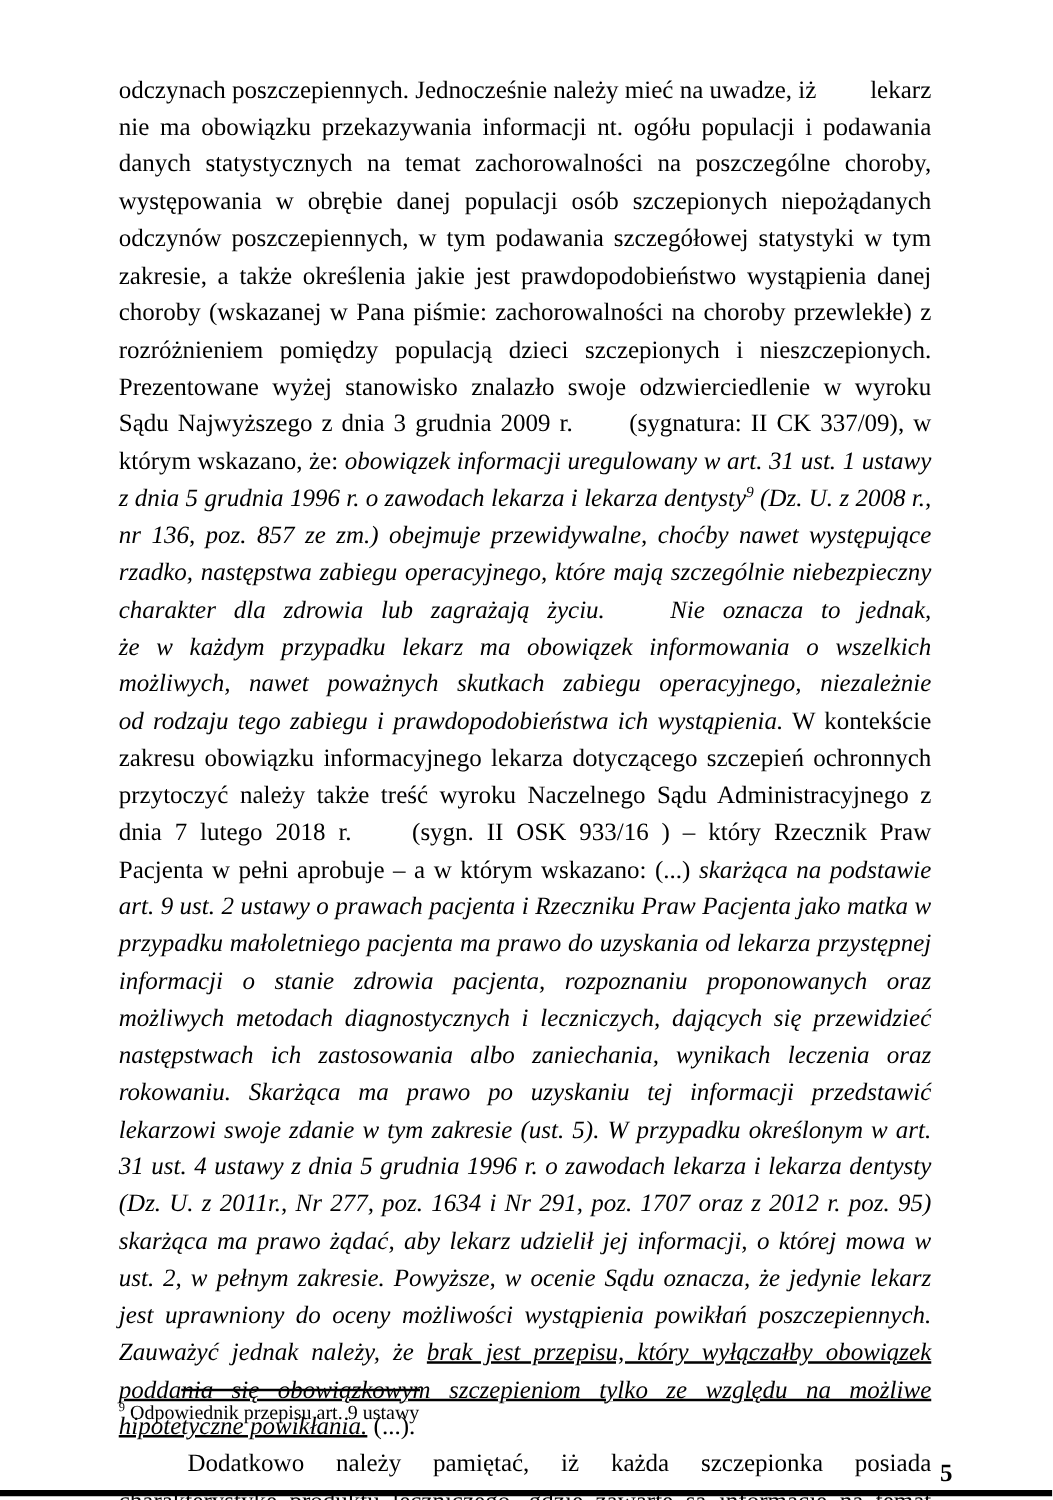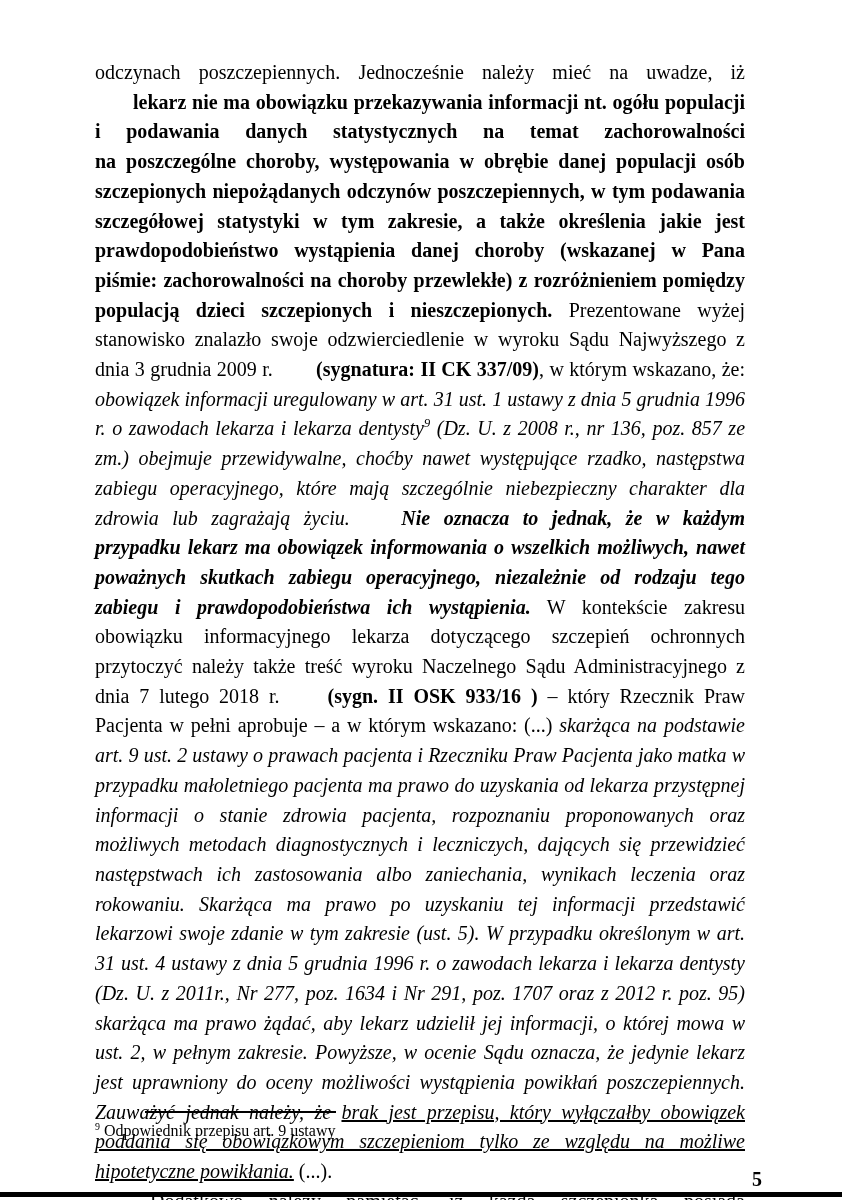--- a/index.html
+++ b/index.html
@@ -26,21 +26,21 @@
     text-align: justify;
   }
   #body-text p {
     margin: 0;
     padding: 0;
   }
   #para2 {
     text-indent: 55px;
     text-align-last: justify;
   }
-  .seg-b { font-weight: 700; margin-left: 38px; }
+  .seg-b { font-weight: 400; margin-left: 38px; }
   .seg-i { font-style: italic; }
   .seg-u { text-decoration: underline; }
   .seg-sup {
     vertical-align: super;
     font-size: 0.62em;
     line-height: 0;
   }
   #footnote-sep {
     position: absolute;
     left: 145px;

